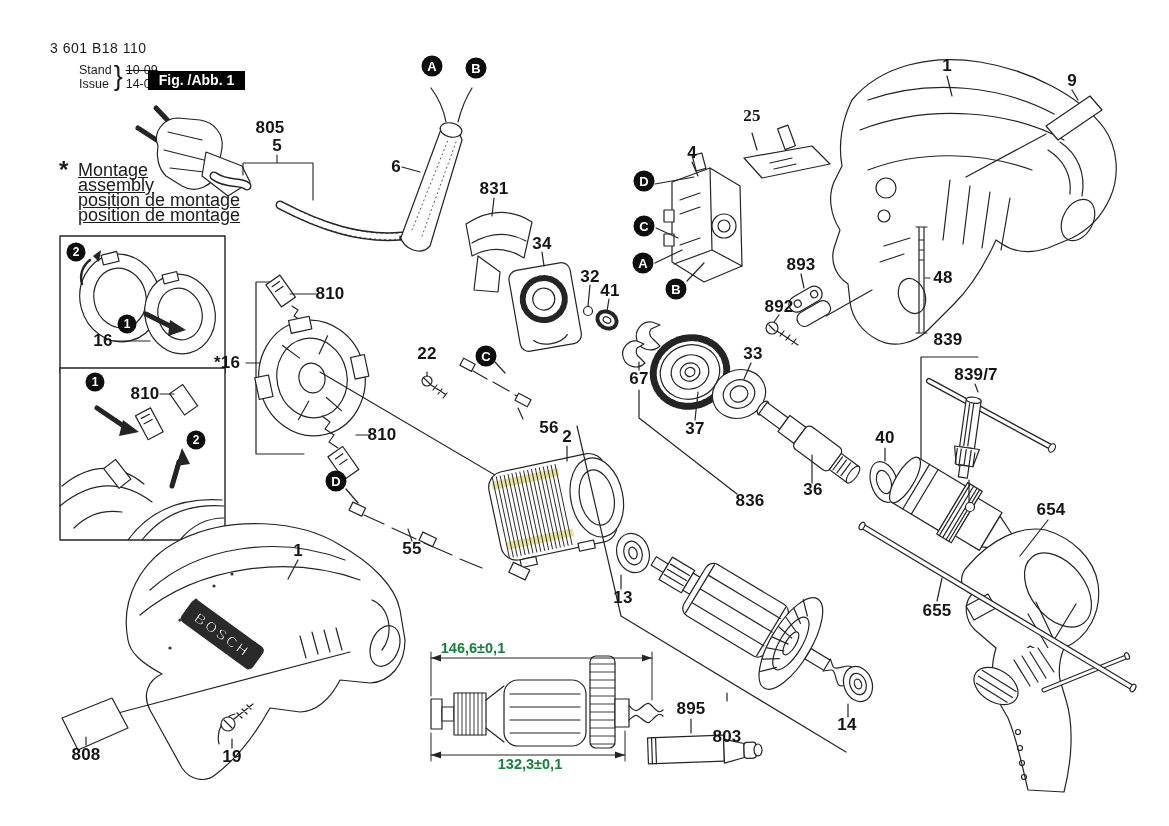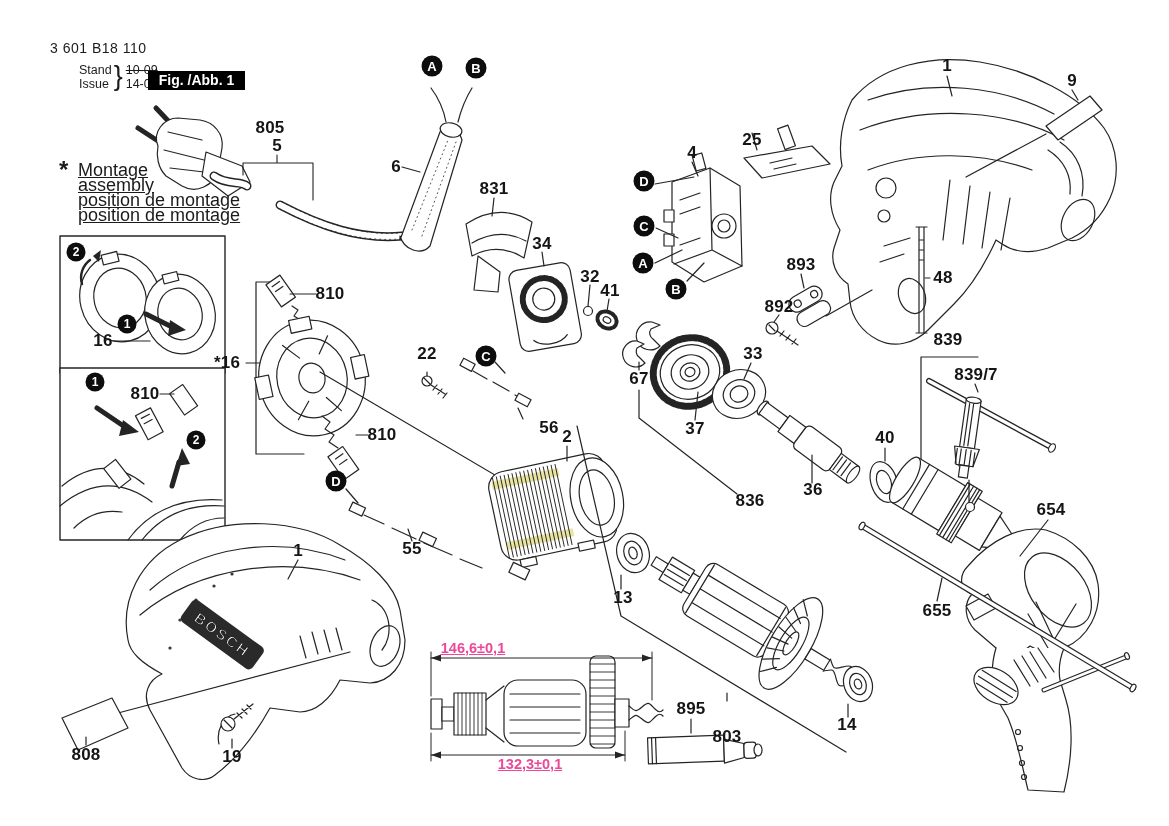--- a/index.html
+++ b/index.html
@@ -7,21 +7,21 @@
         font-family:"Liberation Sans",sans-serif;color:#1b1b1b;}
   svg{position:absolute;left:0;top:0;}
   .layer{position:absolute;left:0;top:0;width:100%;height:100%;pointer-events:none;}
   .plabel{position:absolute;transform:translate(-50%,-50%);font-weight:bold;font-size:17px;
           white-space:nowrap;color:#151515;letter-spacing:0.2px;}
   .cmark{position:absolute;width:21px;height:21px;border-radius:50%;background:#0d0d0d;color:#fff;
          font-weight:bold;font-size:13px;line-height:21px;text-align:center;transform:translate(-50%,-50%);}
   .nmark{position:absolute;width:19px;height:19px;border-radius:50%;background:#0d0d0d;color:#fff;
          font-weight:bold;font-size:12px;line-height:19px;text-align:center;transform:translate(-50%,-50%);}
   .dimlabel{position:absolute;transform:translate(-50%,-50%);font-size:14.5px;font-weight:600;
-            white-space:nowrap;color:#ec4899;text-decoration:underline;}
+            white-space:nowrap;color:#15803d;}
   .hdr-pn{position:absolute;left:50px;top:40px;font-size:14px;font-weight:500;letter-spacing:0.5px;}
   .hdr-stand{position:absolute;left:50px;top:61px;display:flex;align-items:center;margin-left:29px;}
   .hdr-col{display:flex;flex-direction:column;font-size:12.5px;line-height:14px;}
   .hdr-brace{font-size:27px;font-weight:300;margin:0 3px 0 2px;transform:scaleY(1.05);}
   .strike{text-decoration:line-through;}
   .figbox{position:absolute;left:148px;top:71px;width:97px;height:19px;background:#000;color:#fff;
           font-size:14px;font-weight:bold;text-align:center;line-height:19px;}
   .montage{position:absolute;left:78px;top:163px;font-size:18px;line-height:15px;text-decoration:underline;}
   .star{position:absolute;left:59px;top:156px;font-size:24px;font-weight:bold;}
   .footer{position:absolute;left:987px;top:728px;font-size:12px;line-height:13.5px;color:#222;}
@@ -454,21 +454,21 @@
 
   <div class="layer" id="callout-layer">
       <div class="plabel" style="left: 270px; top: 128px;">805</div>
       <div class="plabel" style="left: 277px; top: 146px;">5</div>
       <div class="plabel" style="left: 396px; top: 167px;">6</div>
       <div class="plabel" style="left: 494px; top: 189px;">831</div>
       <div class="plabel" style="left: 542px; top: 244px; text-align: center;">34</div>
       <div class="plabel" style="left: 590px; top: 277px; text-align: right;">32</div>
       <div class="plabel" style="left: 610px; top: 291px;">41</div>
       <div class="plabel" style="left: 692px; top: 153px;">4</div>
-      <div class="plabel" style="left: 752px; top: 140px;">25</div>
+      <div class="plabel" style="left: 752px; top: 116px; font-family: Liberation Serif, serif;">25</div>
       <div class="plabel" style="left: 947px; top: 66px;">1</div>
       <div class="plabel" style="left: 1072px; top: 81px;">9</div>
       <div class="plabel" style="left: 943px; top: 278px;">48</div>
       <div class="plabel" style="left: 801px; top: 265px;">893</div>
       <div class="plabel" style="left: 779px; top: 307px;">892</div>
       <div class="plabel" style="left: 948px; top: 340px;">839</div>
       <div class="plabel" style="left: 976px; top: 375px;">839/7</div>
       <div class="plabel" style="left: 753px; top: 354px;">33</div>
       <div class="plabel" style="left: 639px; top: 379px;">67</div>
       <div class="plabel" style="left: 695px; top: 429px;">37</div>

